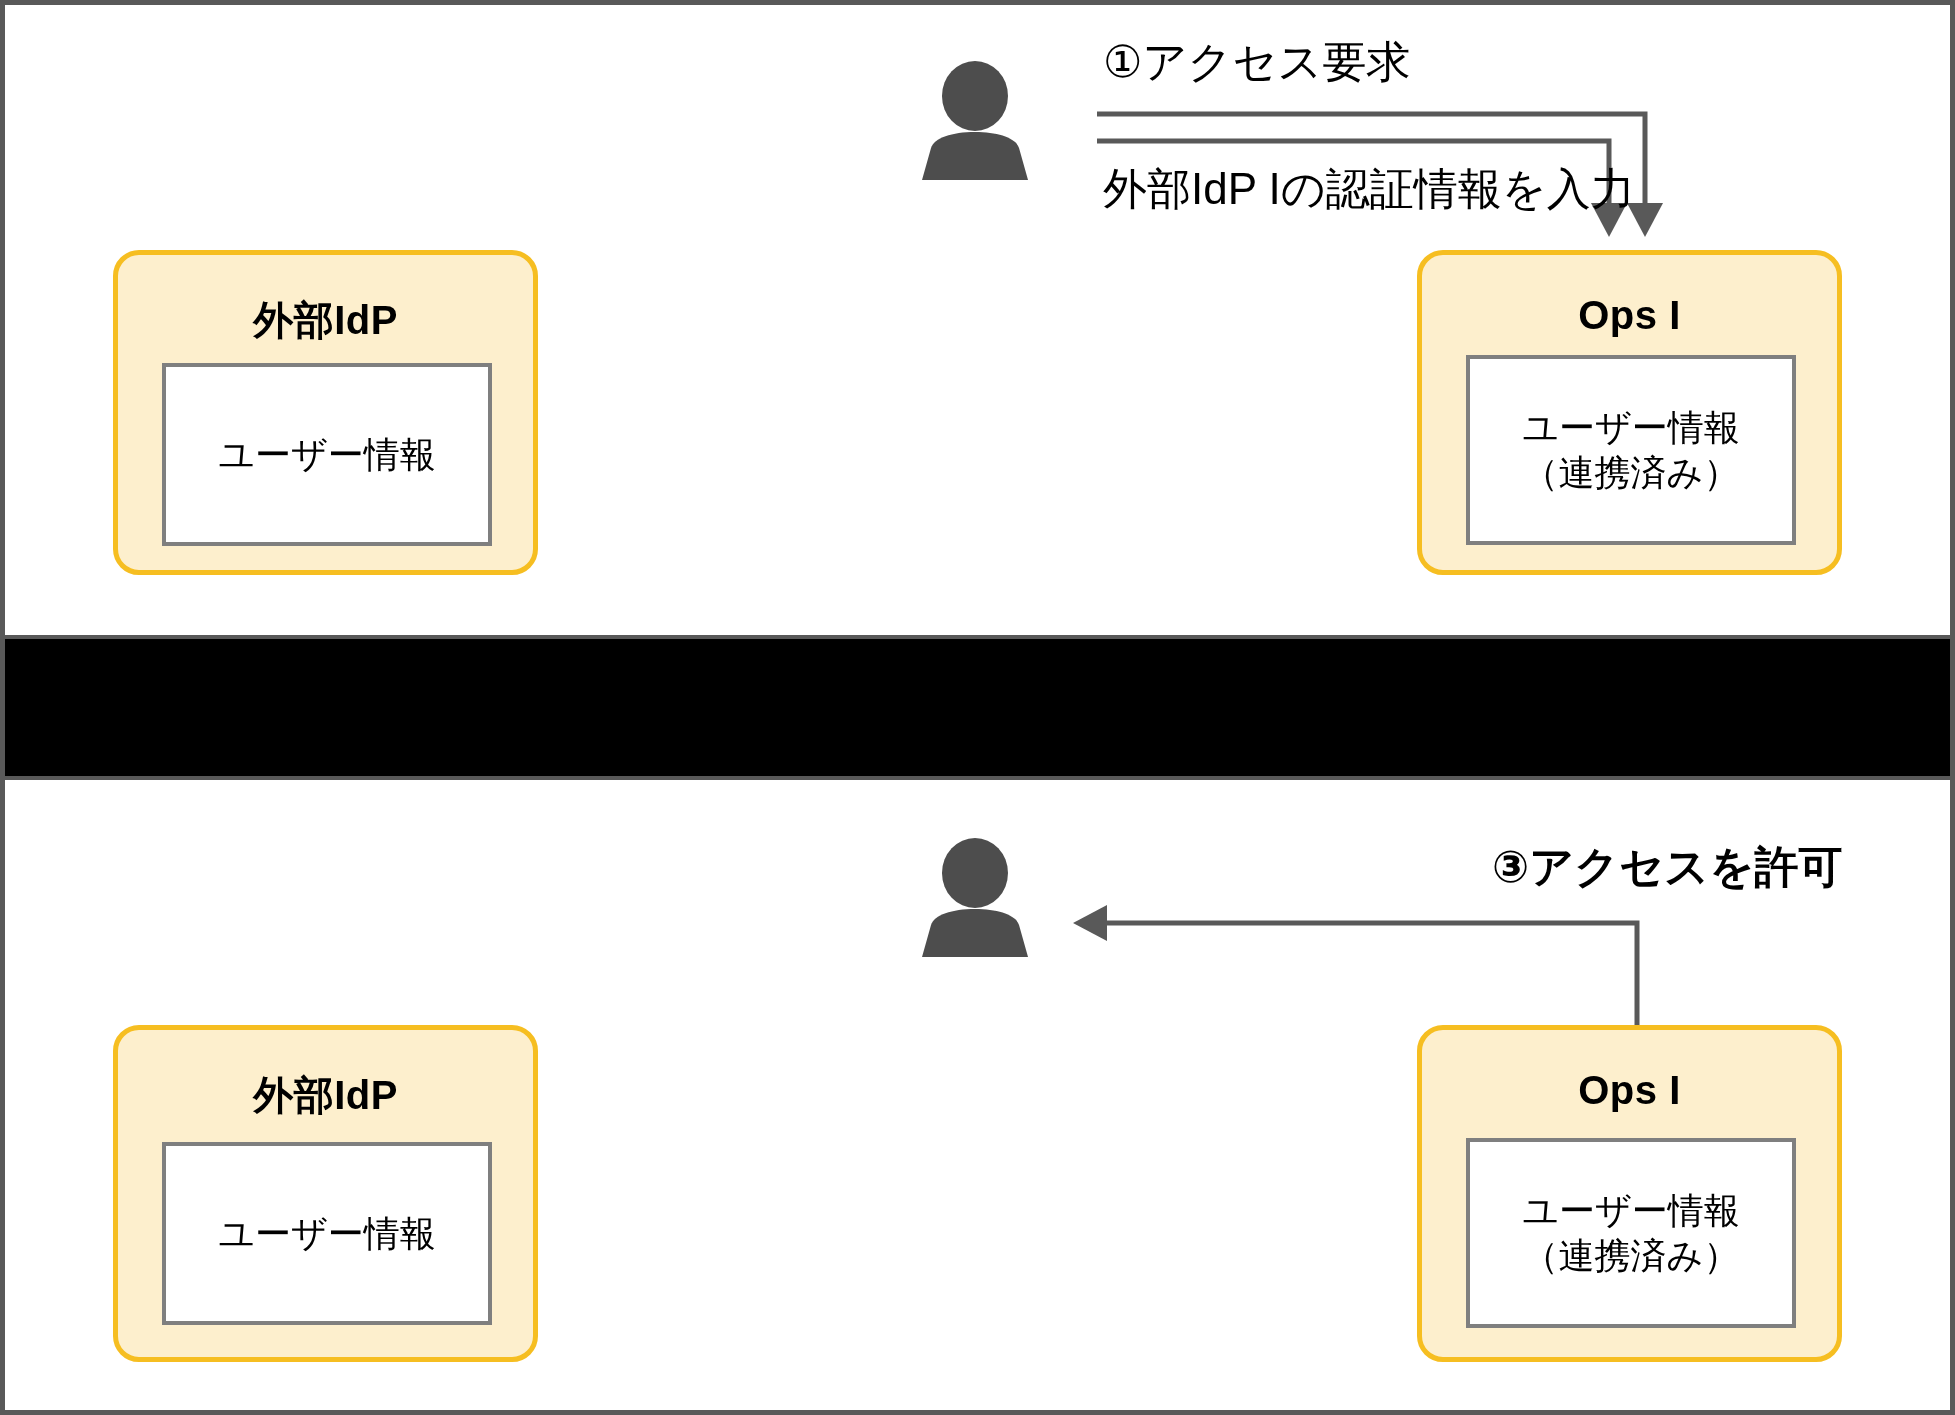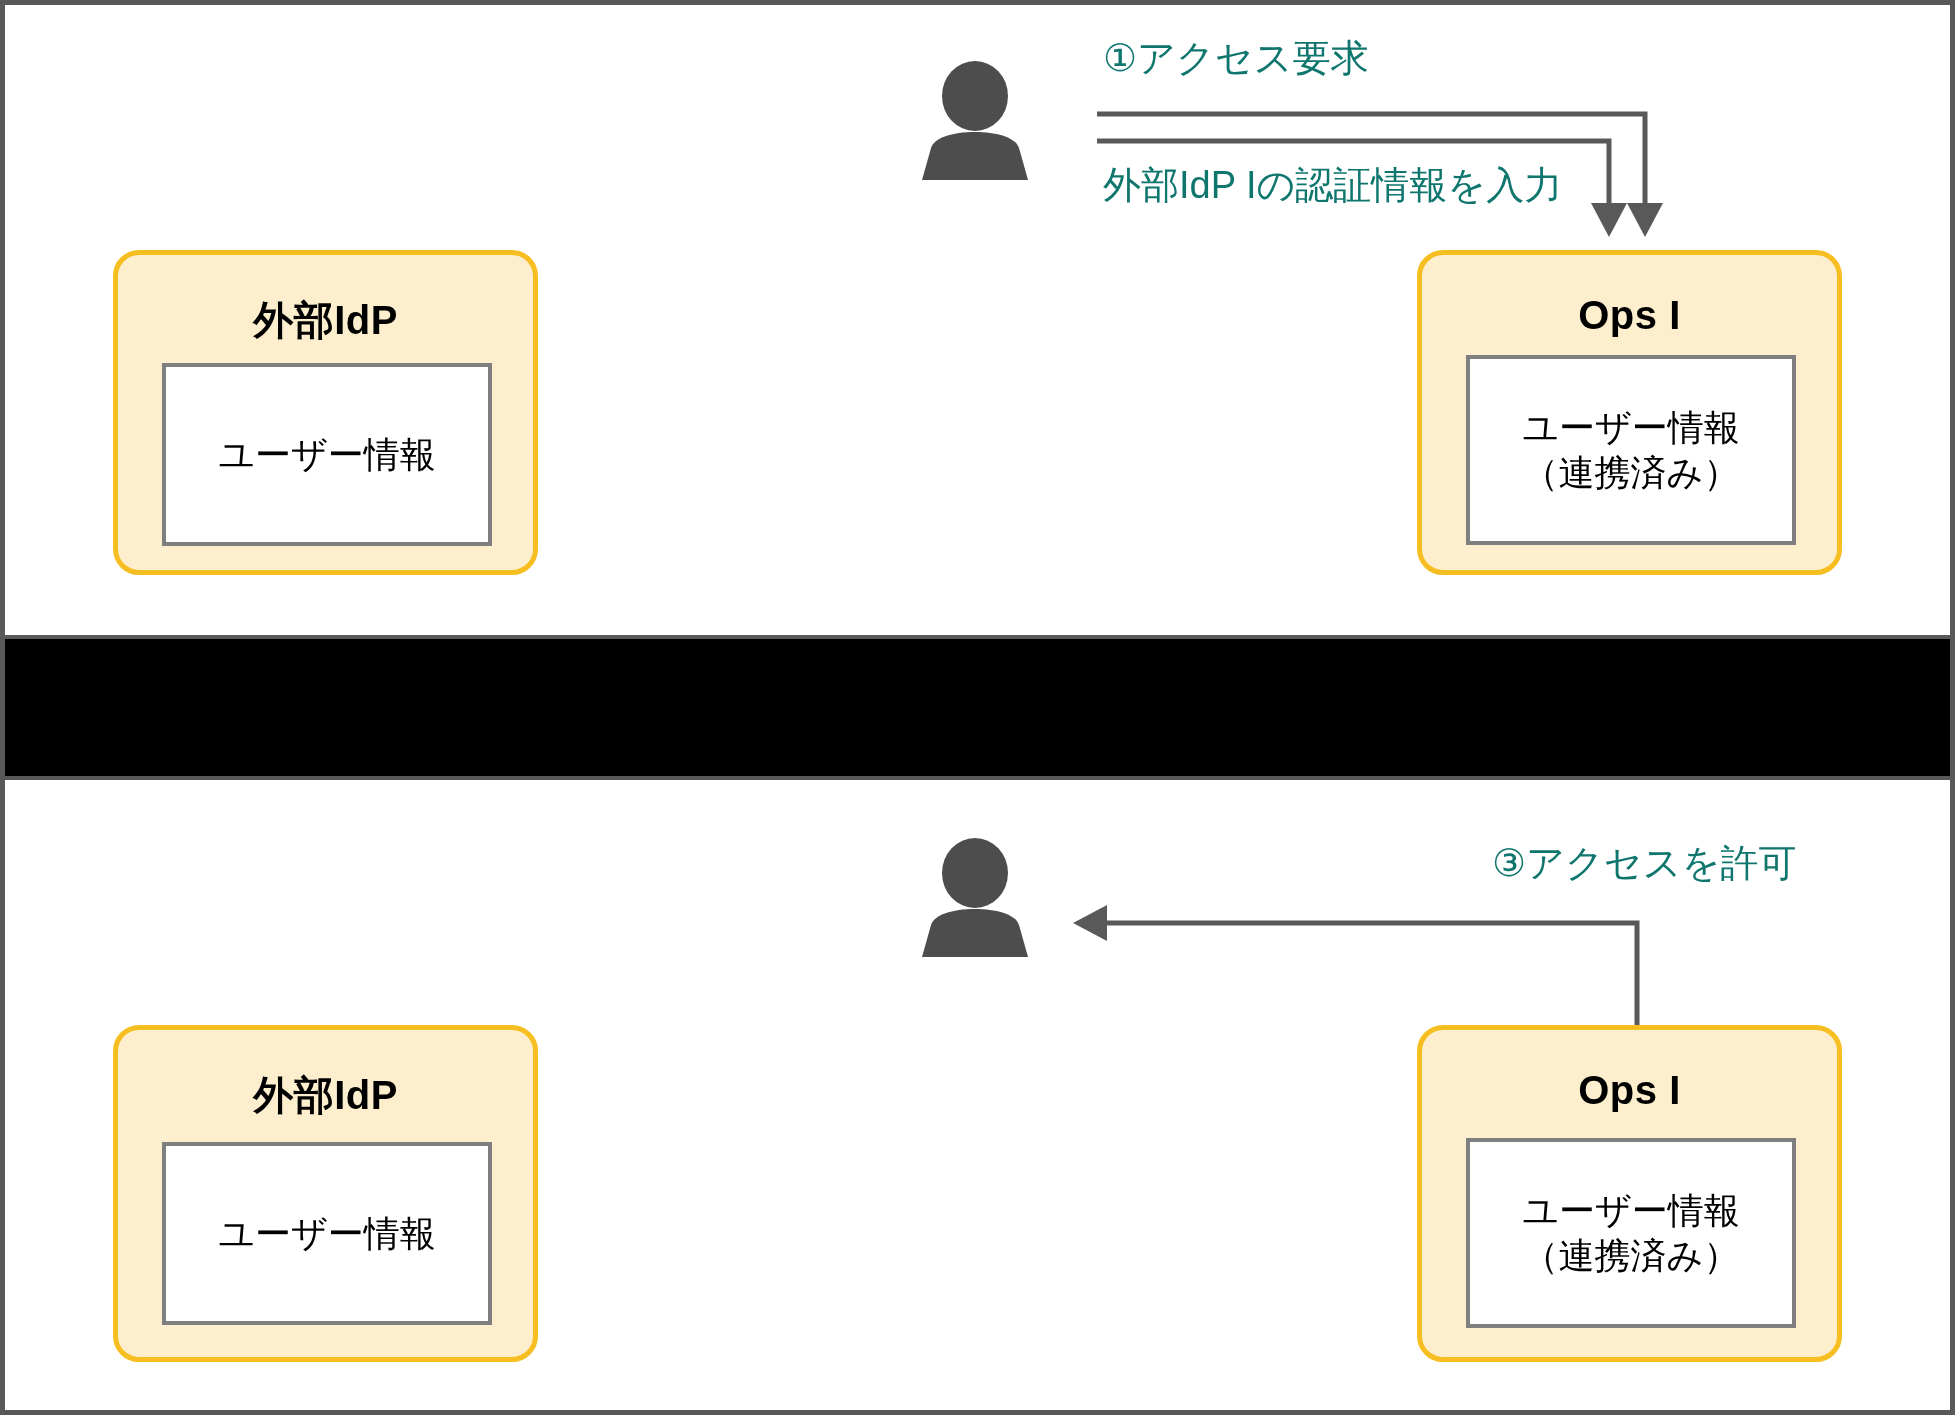--- a/index.html
+++ b/index.html
@@ -107,27 +107,27 @@
   .flow-svg {
     position: absolute;
     overflow: visible;
     pointer-events: none;
   }
   #flow-top    { left: 0; top: 0;   width: 1945px; height: 630px; }
   #flow-bottom { left: 0; top: 775px; width: 1945px; height: 630px; }
 
   .flow-label {
     position: absolute;
-    font-size: 38px;
-    color: #0f766e;
+    font-size: 44px;
+    color: #000000;
     white-space: nowrap;
   }
   #label-step1 { left: 1098px; top: 28px;  }
   #label-step2 { left: 1098px; top: 155px; }
-  #label-step3 { left: 1487px; top: 833px; }
+  #label-step3 { left: 1487px; top: 833px; font-weight: bold; }
 </style>
 </head>
 <body>
 
 <div id="canvas">
 
   <div class="panel" id="panel-top">
 
     <svg class="person-icon" id="person-top" viewBox="0 0 130 120">
       <ellipse cx="65" cy="36" rx="33" ry="35" fill="#4D4D4D"></ellipse>

